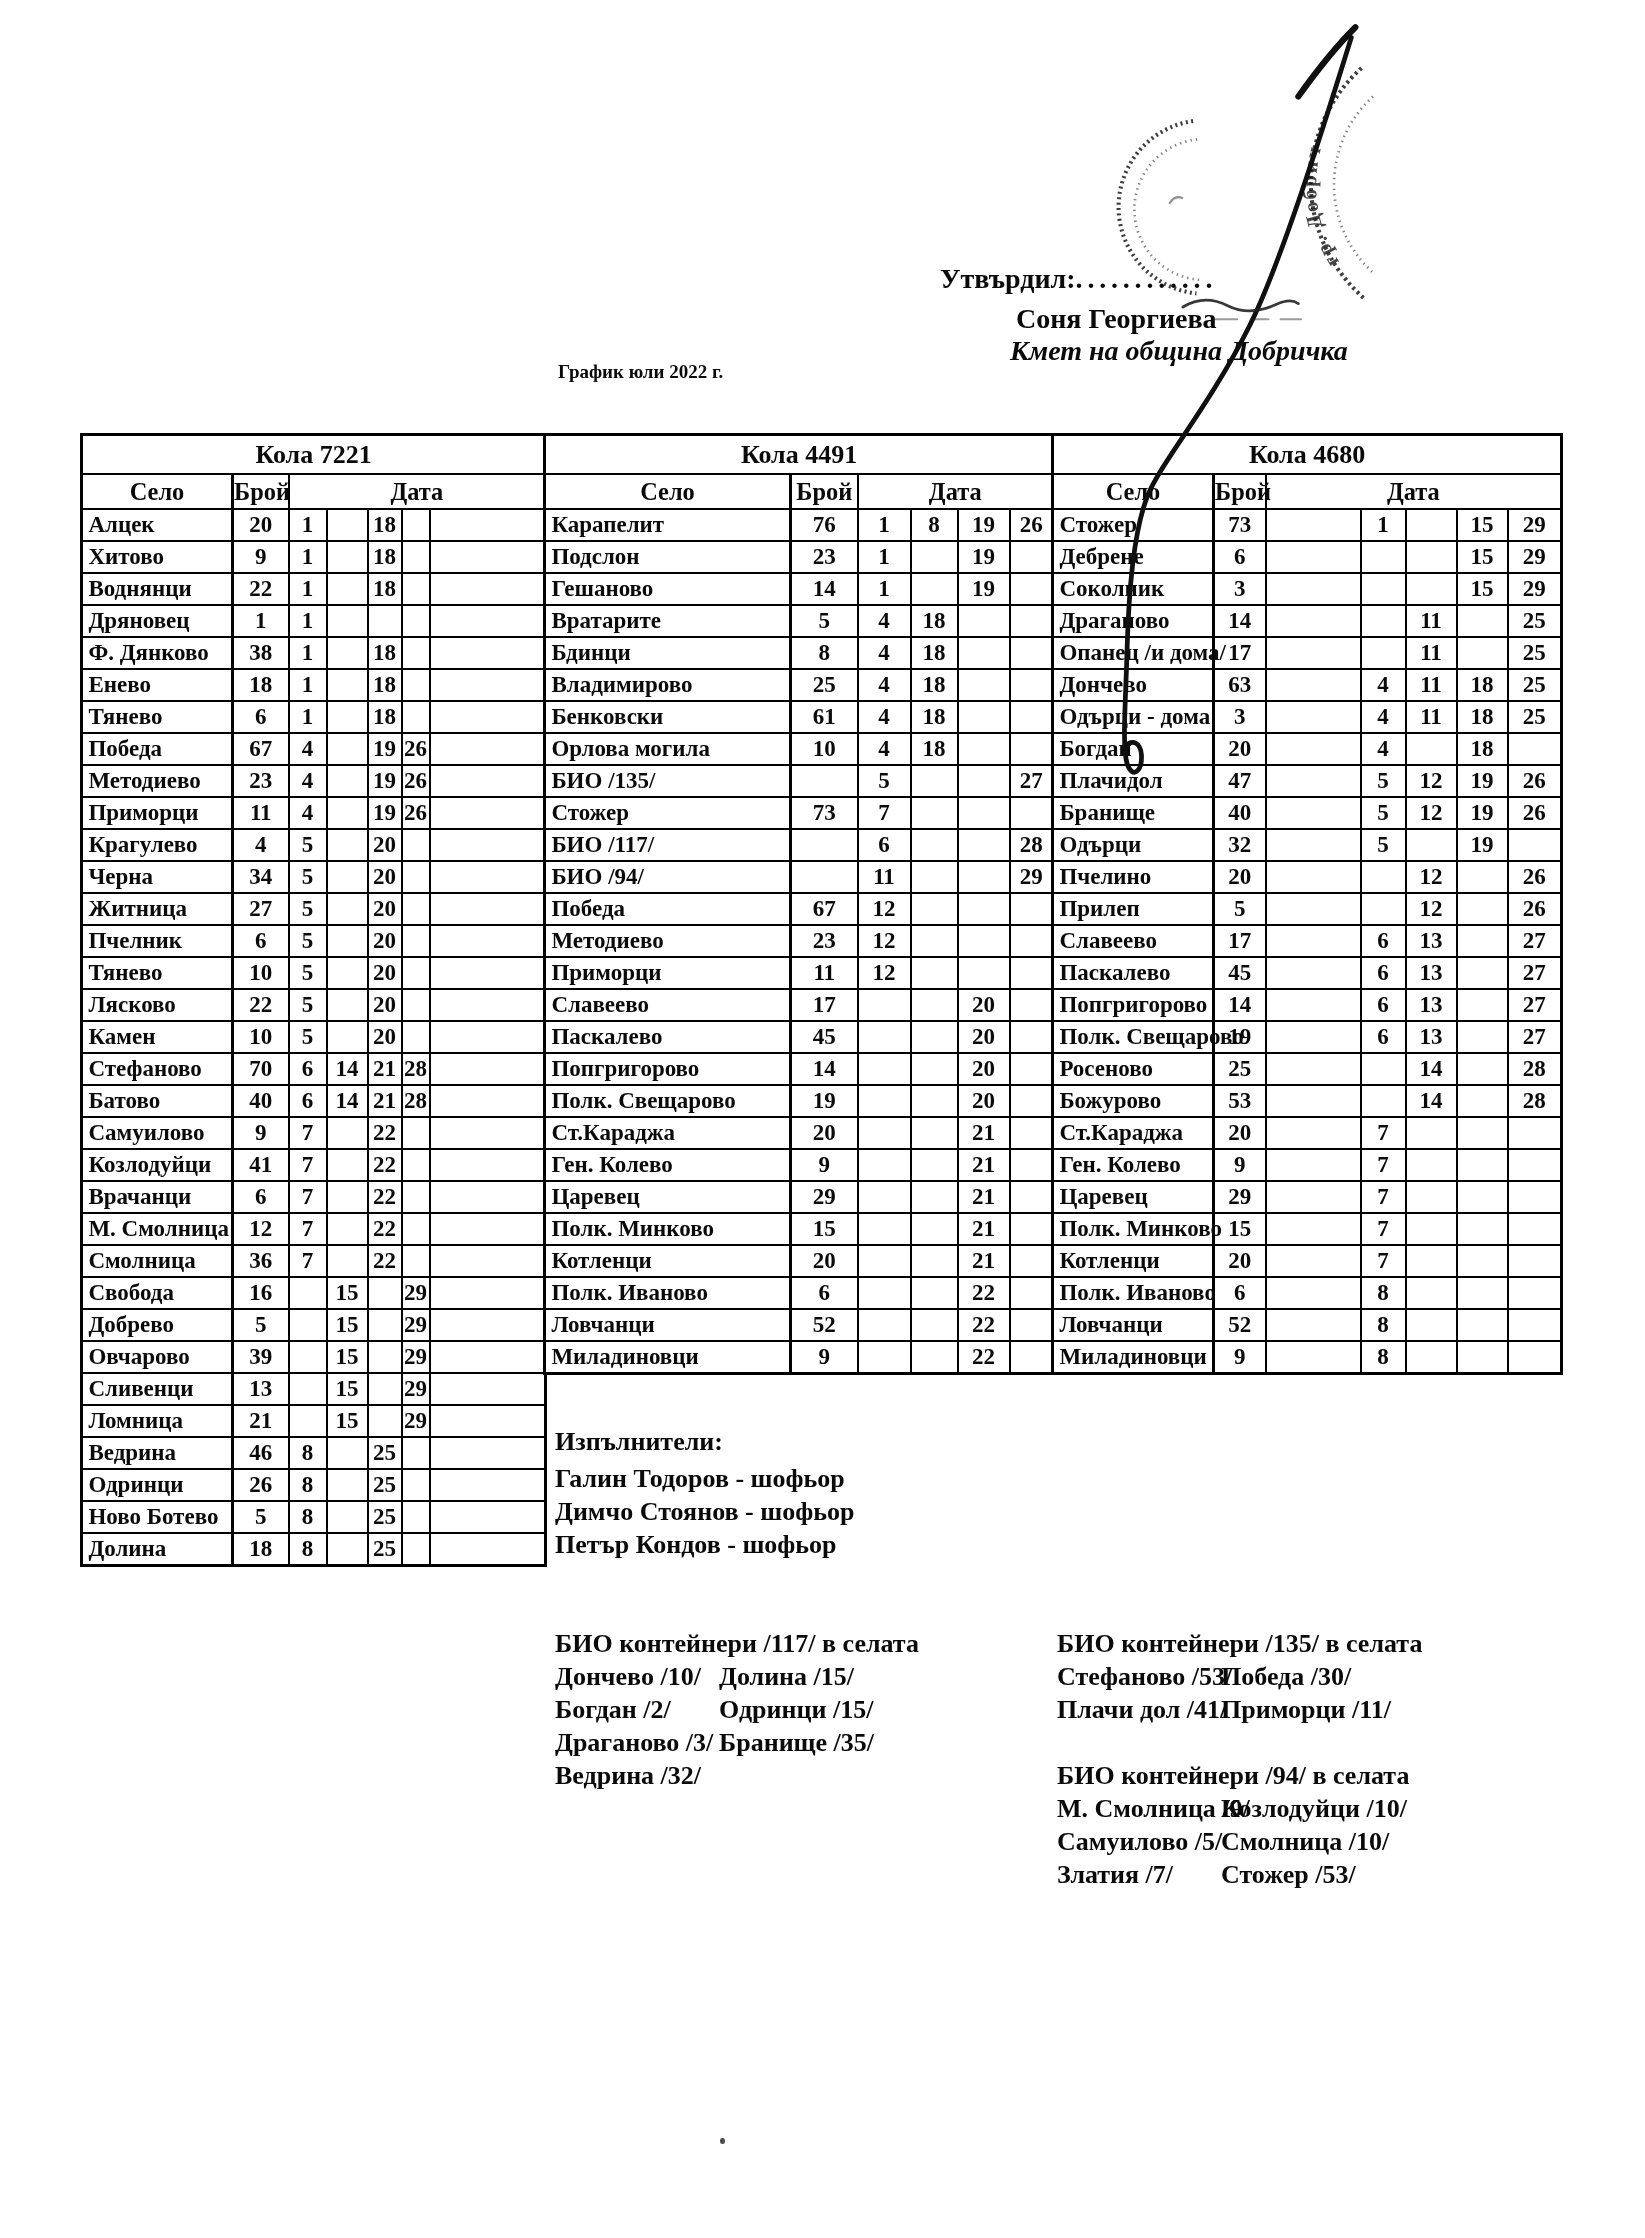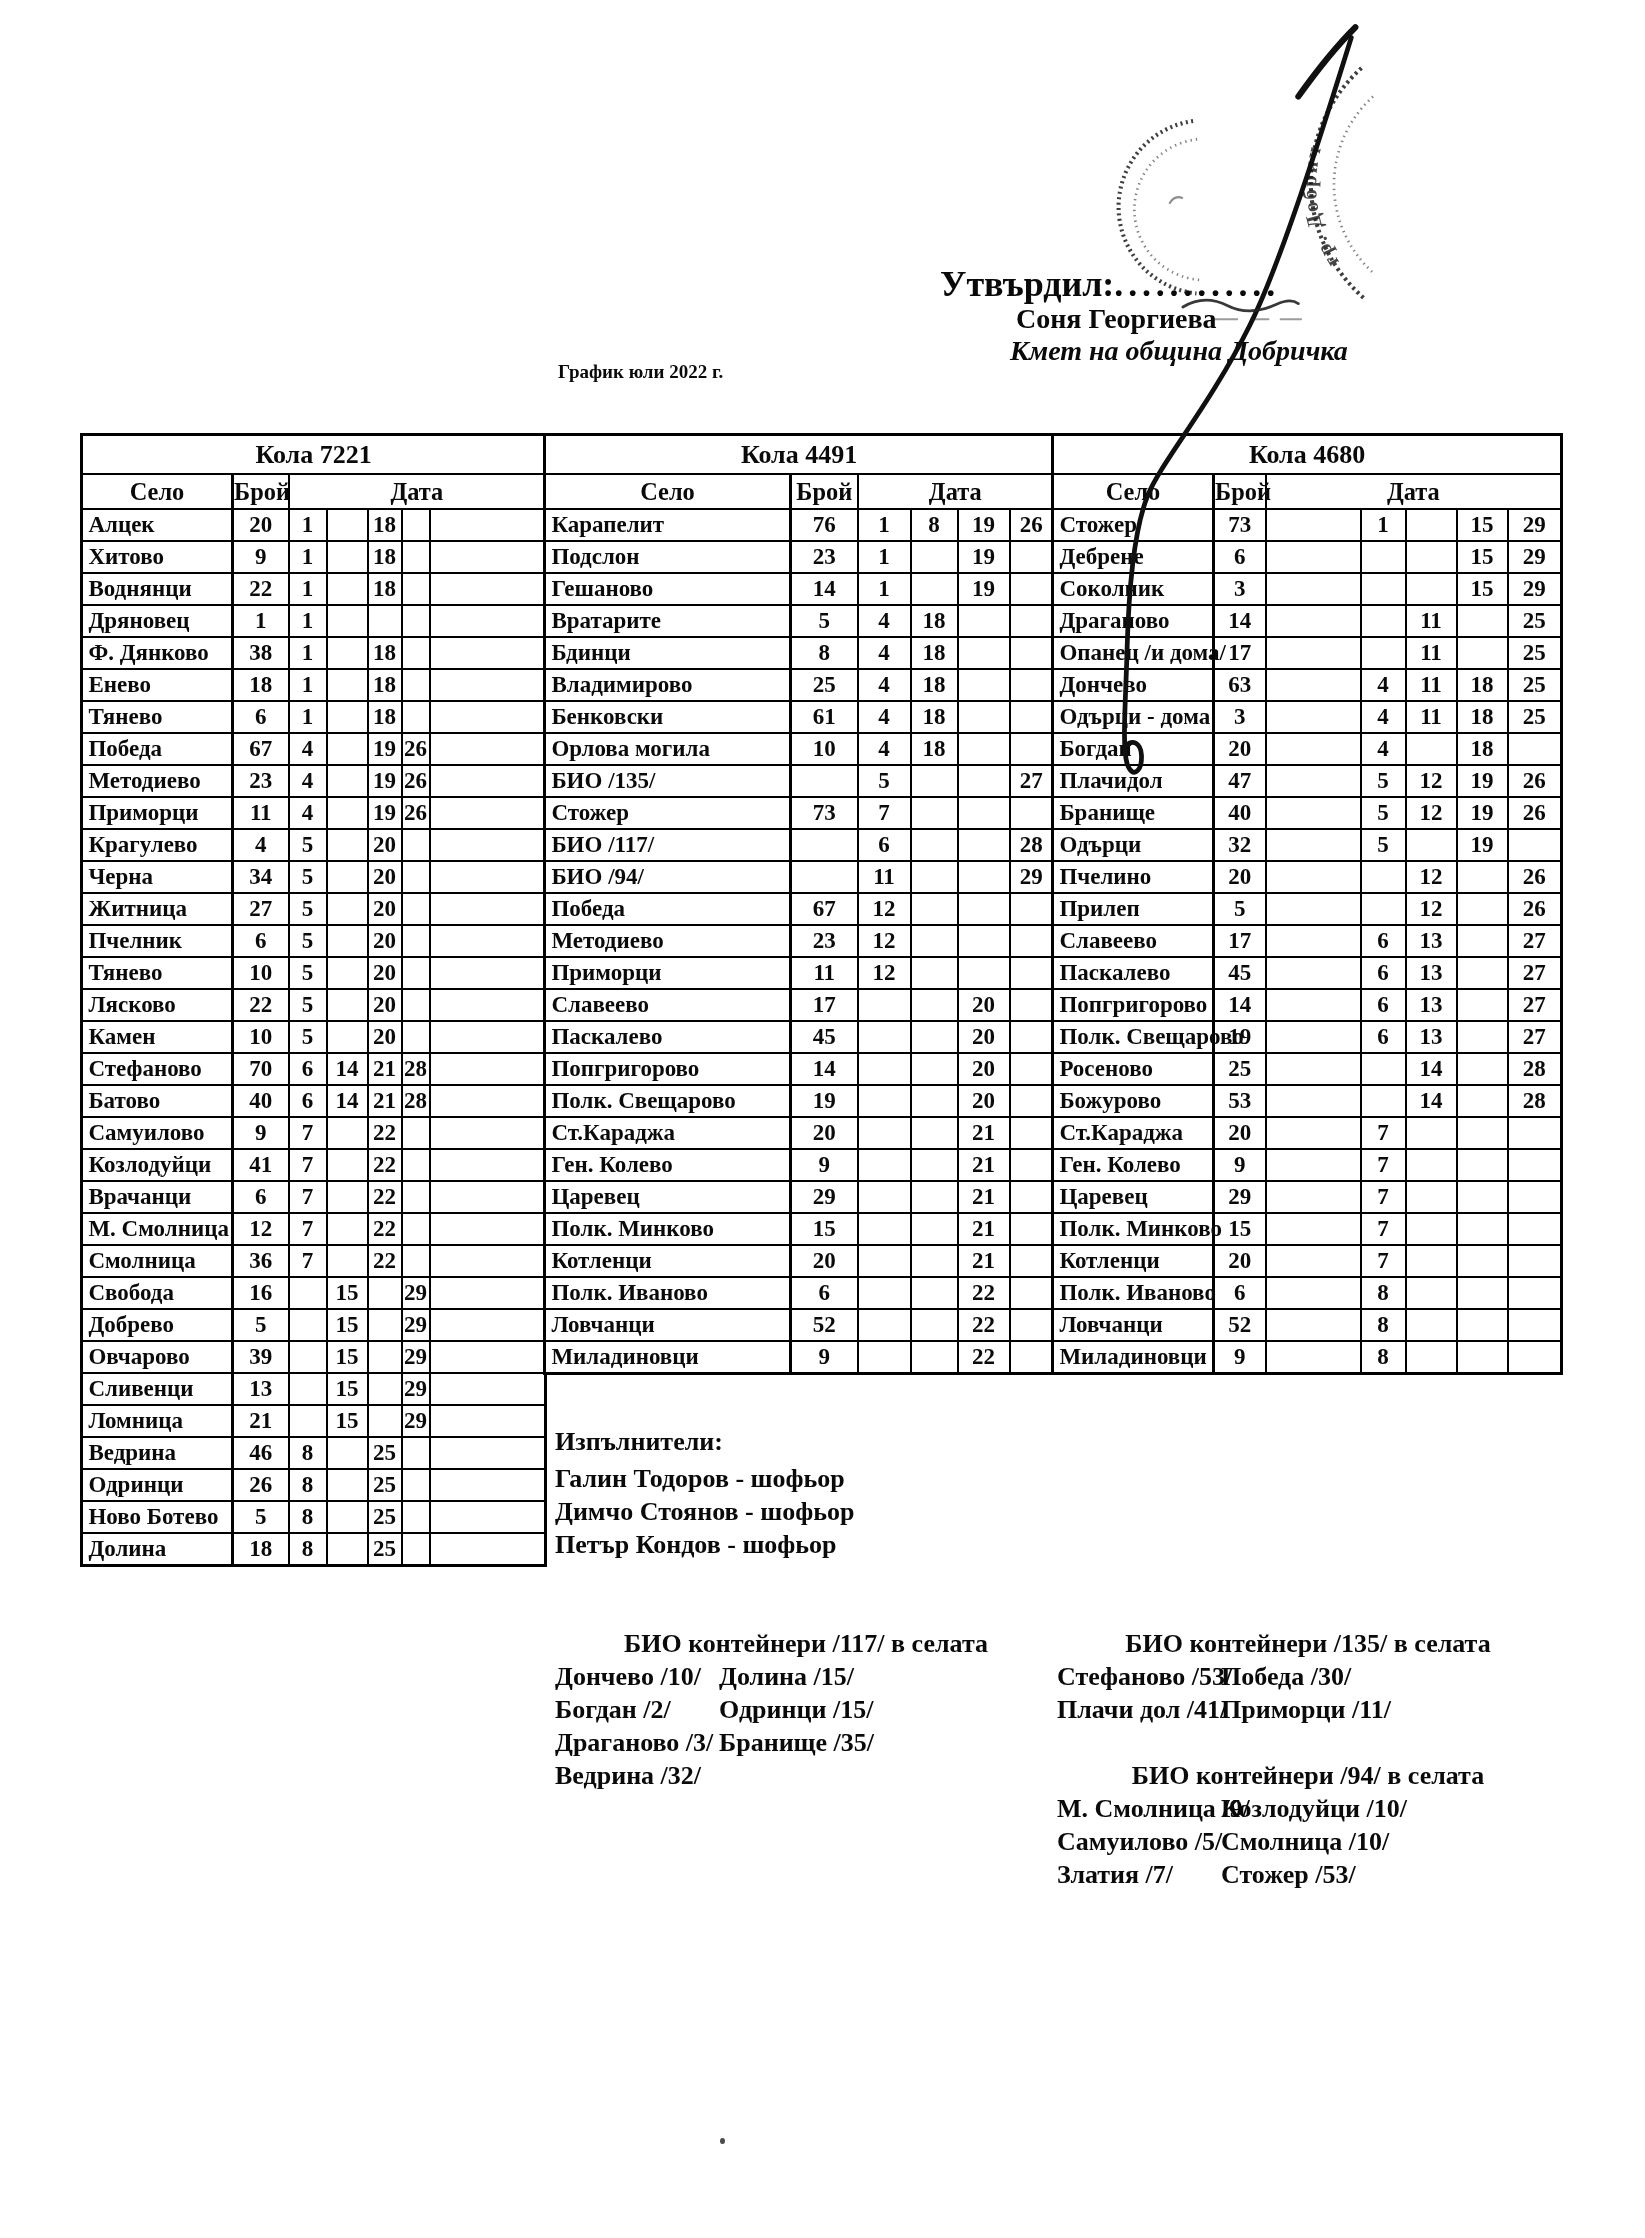--- a/index.html
+++ b/index.html
@@ -2,21 +2,21 @@
 <html style="font-size:11px"><head>
 <meta charset="utf-8">
 <style>
   html,body{margin:0;padding:0;}
   body{width:1646px;height:2239px;position:relative;background:#ffffff;
        font-family:"Liberation Serif","DejaVu Serif",serif;color:#0a0a0a;overflow:hidden;}
 
   .abs{position:absolute;}
 
   
-  .approve{left:940px;top:263px;font-size:36px;font-weight:700;white-space:nowrap;}
+  .approve{left:940px;top:263px;font-size:28px;font-weight:700;white-space:nowrap;}
   .approve .dots{letter-spacing:4.8px;font-weight:700;}
   .sig-name{left:1016px;top:303px;font-size:28px;font-weight:700;white-space:nowrap;}
   .sig-role{left:1010px;top:335px;font-size:28px;font-weight:700;font-style:italic;white-space:nowrap;}
   .doc-title{left:558px;top:361px;font-size:19px;font-weight:700;white-space:nowrap;}
 
   
   table{position:absolute;border-collapse:collapse;table-layout:fixed;
         border:3.4px solid #000;background:#fff;}
   .t1{left:80px;top:433px;width:463px;padding-left:24px;}
   .t2{left:543px;top:433px;width:508px;padding-left:44px;}
@@ -27,21 +27,21 @@
   tbody tr{height:32px;}
   td.v{font-size:23px;font-weight:700;text-align:left;padding-left:5.4px;}
   td.n{font-size:23px;font-weight:700;text-align:center;}
   .bL{border-left:3.4px solid #000;}
   .dL{border-left:2.7px solid #000;}
 
   
   .executors{left:555px;top:1425px;font-size:26px;font-weight:700;line-height:33px;}
   .executors .ex-label{margin-bottom:4.1px;}
   .bio{font-size:26px;font-weight:700;line-height:33px;width:502px;}
-  .bio-title{white-space:nowrap;text-align:center;}
+  .bio-title{white-space:nowrap;}
   .bio-col{position:absolute;left:0;top:33px;white-space:nowrap;}
   .bio-col.c2{left:164px;}
   .s117{left:555px;top:1627px;}
   .s135{left:1057px;top:1627px;}
   .s94{left:1057px;top:1759px;}
 
   .overlay{position:absolute;left:0;top:0;pointer-events:none;}
   .speck{position:absolute;left:720px;top:2138px;width:4.8px;height:6.1px;background:#2d2d2d;border-radius:50%;opacity:.85;}
 </style>
 </head>

